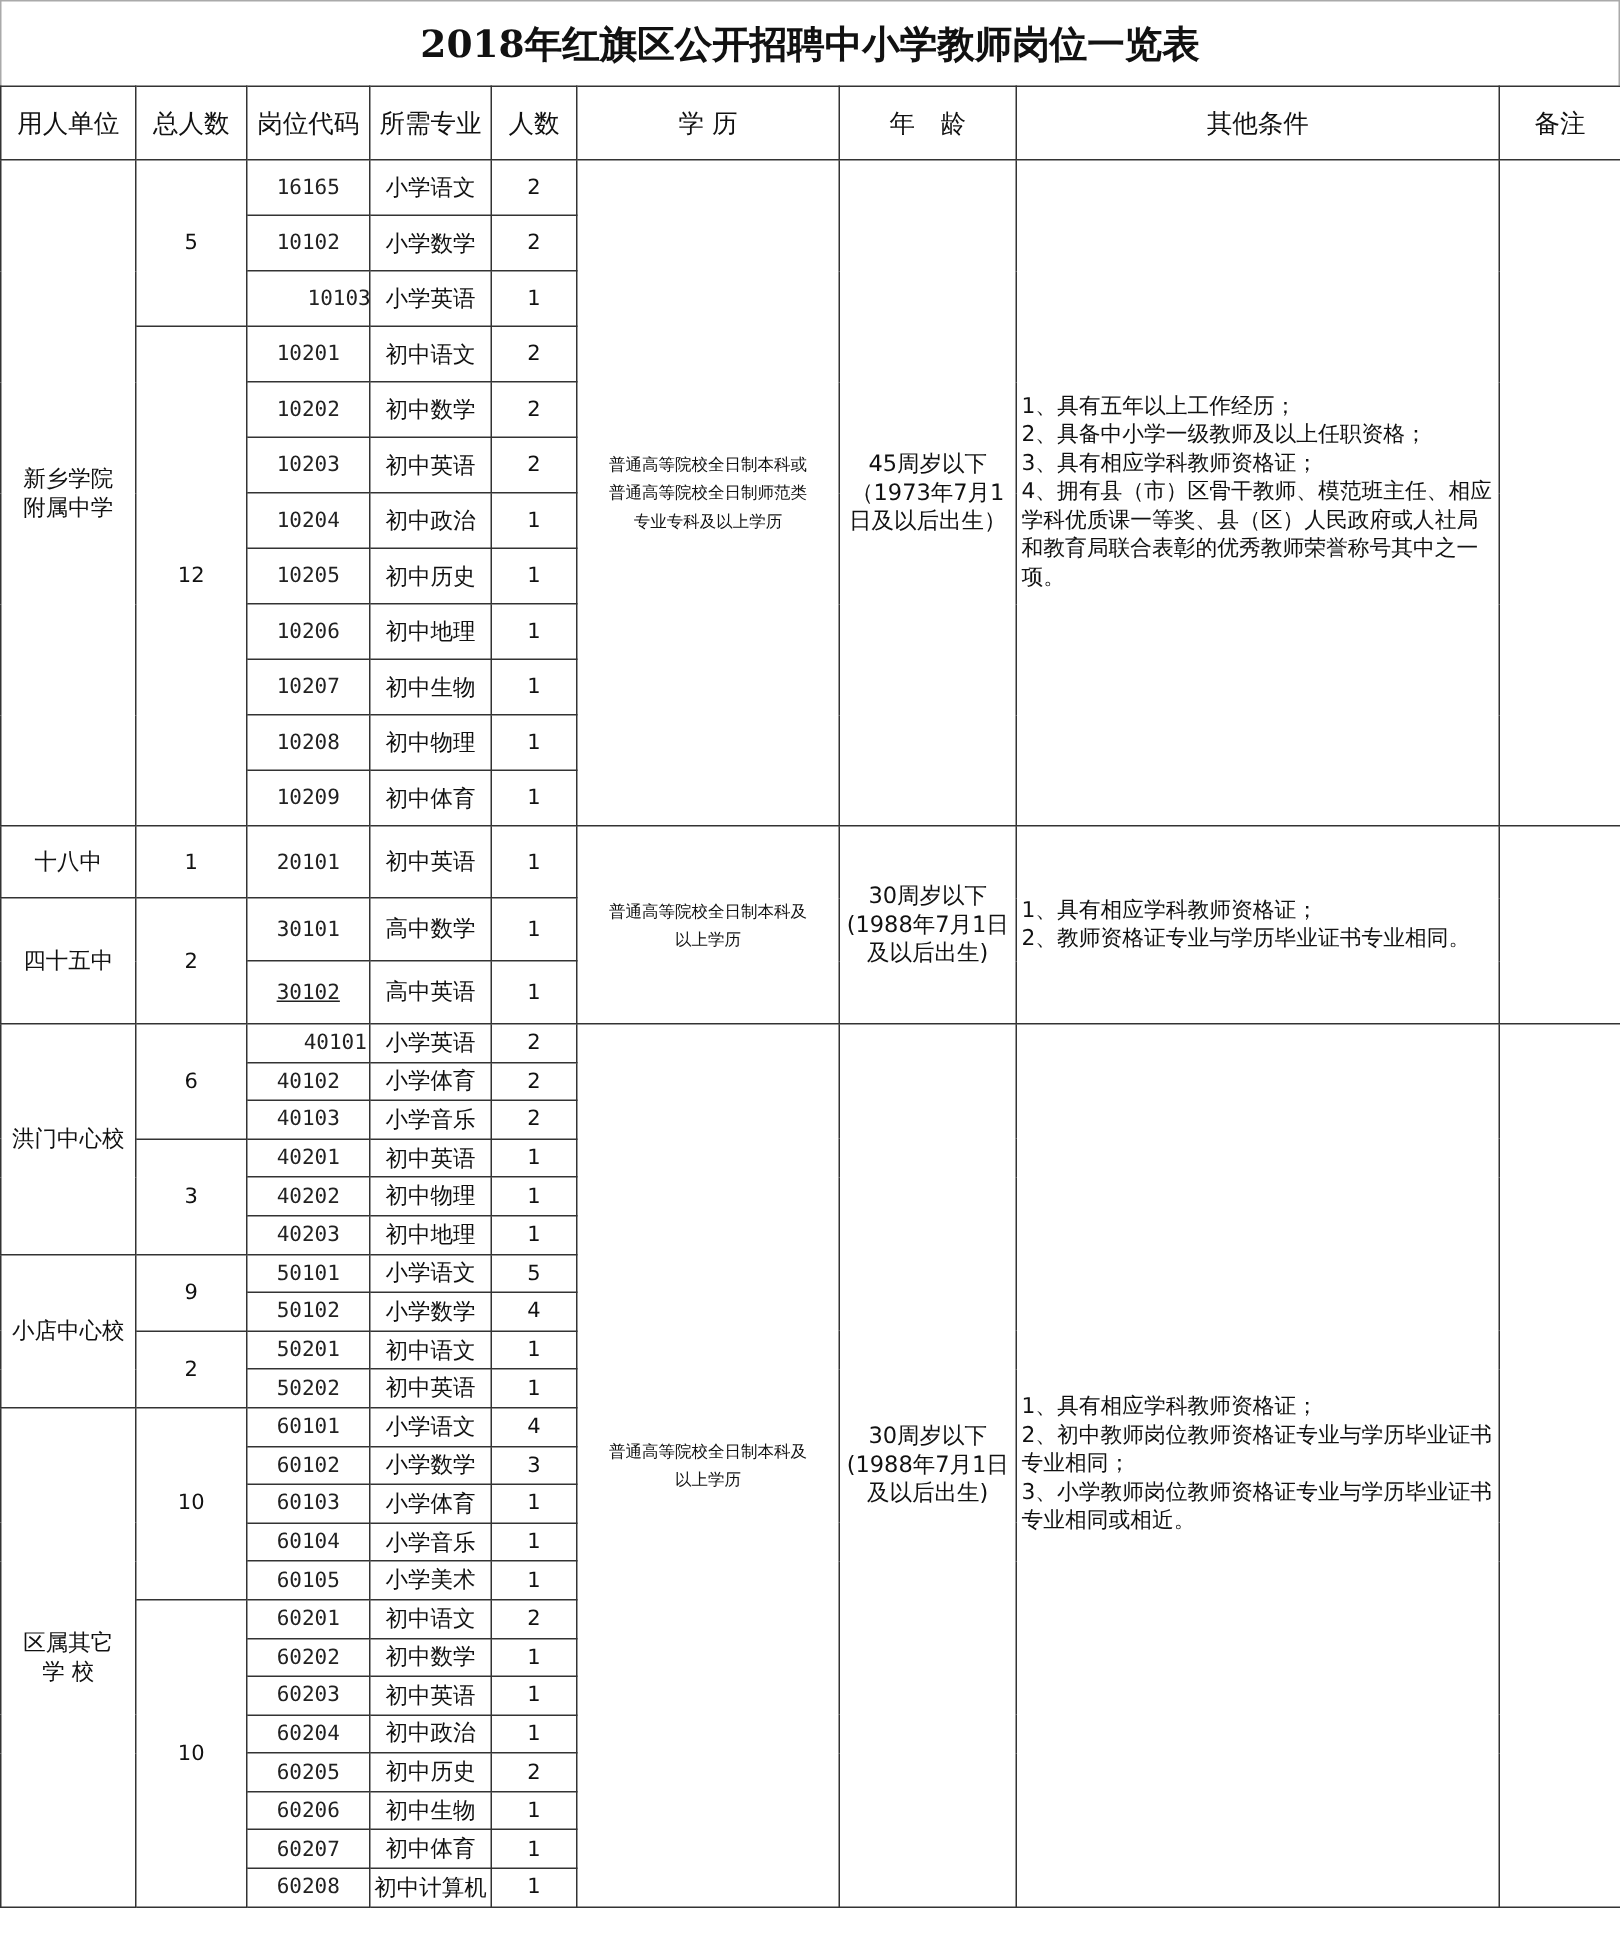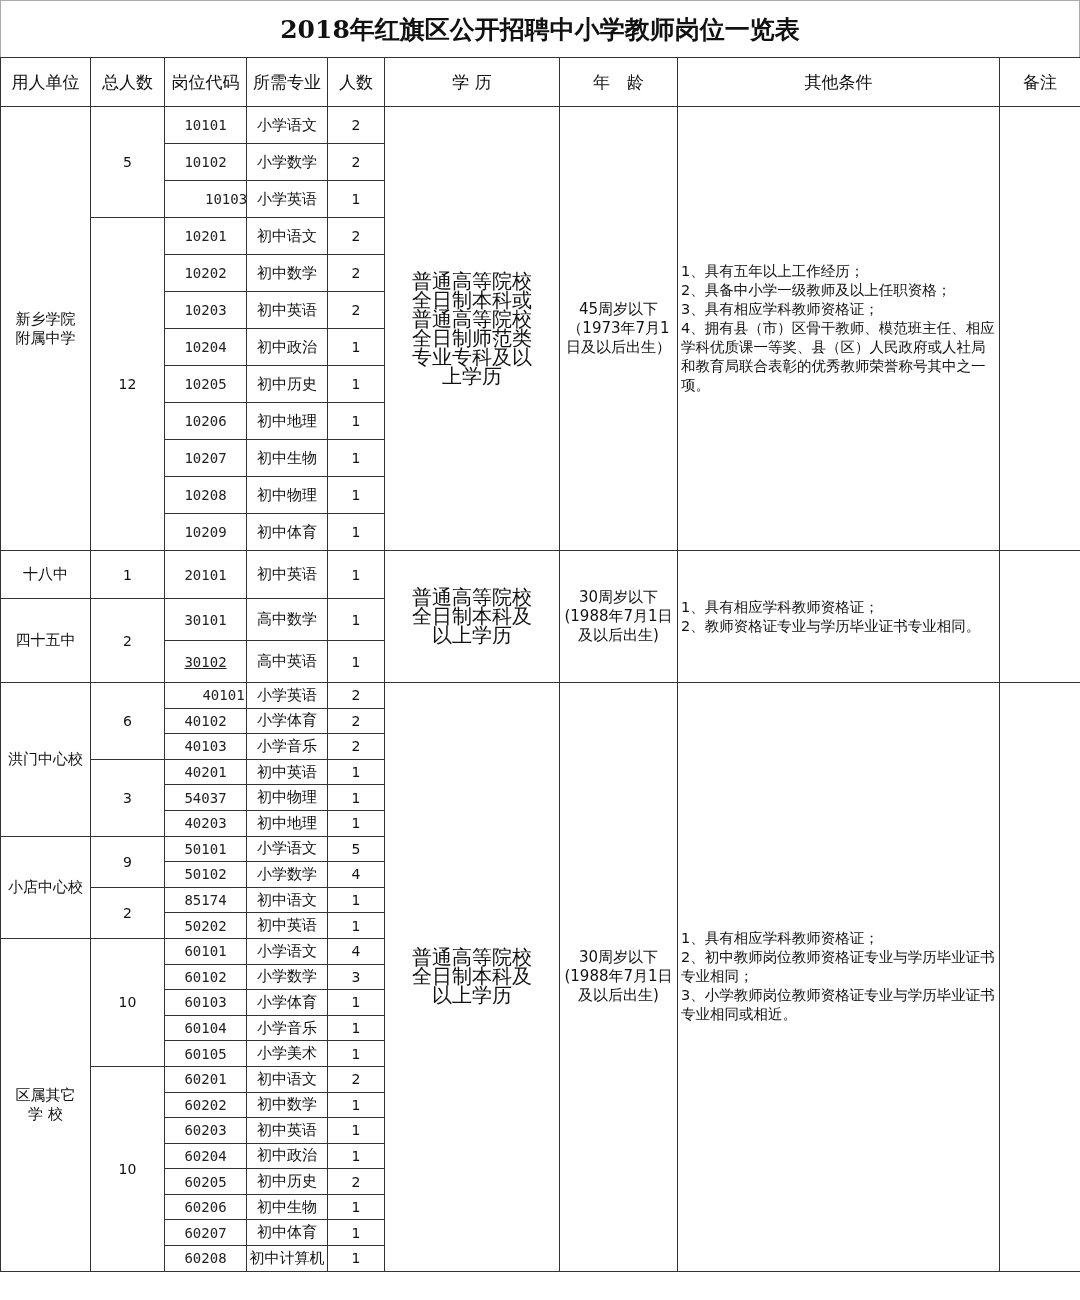--- a/index.html
+++ b/index.html
@@ -12,21 +12,21 @@
                     font-size: 25px; font-weight: bold; letter-spacing: 0px; }
     table { position: absolute; left: 0; top: 57px; border-collapse: collapse;
             table-layout: fixed; width: 1080px; }
     td, th { border: 1.5px solid #333; padding: 0; text-align: center;
              vertical-align: middle; font-size: 15px; font-weight: normal;
              overflow: hidden; }
     th { height: 48px; font-size: 17px; }
     td.code { font-family: "DejaVu Sans Mono", "Liberation Mono", monospace; font-size: 14px; color: #222; }
     td.num { font-size: 14px; }
     td.cond { text-align: left; padding: 12px 3px; line-height: 19px; font-size: 14.5px; }
-    td.edu { font-size: 20px; line-height: 19px; padding: 0 19px; }
+    td.edu { font-size: 11px; line-height: 19px; padding: 0 19px; }
     td.age { font-size: 15px; line-height: 19px; padding: 0 2px; }
     .pre { white-space: pre-line; }
   </style>
 </head>
 <body>
 
 <div class="title-bar">
   <h1>2018年红旗区公开招聘中小学教师岗位一览表</h1>
 </div>
 
@@ -53,21 +53,21 @@
       <th style="white-space:pre">年　龄</th>
       <th>其他条件</th>
       <th>备注</th>
     </tr>
   </thead>
   <tbody id="tbody">
       <tr>
         <td class="pre" rowspan="12">新乡学院
 附属中学</td>
         <td class="num" rowspan="3">5</td>
-        <td class="code" style="height: 36px;">10101</td>
+        <td class="code" style="height: 36px;">16165</td>
         <td>小学语文</td>
         <td class="num">2</td>
         <td class="edu" rowspan="12">普通高等院校全日制本科或普通高等院校全日制师范类专业专科及以上学历</td>
         <td class="age" rowspan="12">45周岁以下（1973年7月1日及以后出生）</td>
         <td class="cond pre" rowspan="12">1、具有五年以上工作经历；
 2、具备中小学一级教师及以上任职资格；
 3、具有相应学科教师资格证；
 4、拥有县（市）区骨干教师、模范班主任、相应学科优质课一等奖、县（区）人民政府或人社局和教育局联合表彰的优秀教师荣誉称号其中之一项。</td>
         <td rowspan="12"></td>
       </tr>
@@ -174,21 +174,21 @@
         <td>小学音乐</td>
         <td class="num">2</td>
       </tr>
       <tr>
         <td class="num" rowspan="3">3</td>
         <td class="code" style="height: 24.6px;">40201</td>
         <td>初中英语</td>
         <td class="num">1</td>
       </tr>
       <tr>
-        <td class="code" style="height: 24.6px;">54037</td>
+        <td class="code" style="height: 24.6px;">40202</td>
         <td>初中物理</td>
         <td class="num">1</td>
       </tr>
       <tr>
         <td class="code" style="height: 24.6px;">40203</td>
         <td>初中地理</td>
         <td class="num">1</td>
       </tr>
       <tr>
         <td class="pre" rowspan="4">小店中心校</td>
@@ -197,21 +197,21 @@
         <td>小学语文</td>
         <td class="num">5</td>
       </tr>
       <tr>
         <td class="code" style="height: 24.6px;">50102</td>
         <td>小学数学</td>
         <td class="num">4</td>
       </tr>
       <tr>
         <td class="num" rowspan="2">2</td>
-        <td class="code" style="height: 24.6px;">85174</td>
+        <td class="code" style="height: 24.6px;">50201</td>
         <td>初中语文</td>
         <td class="num">1</td>
       </tr>
       <tr>
         <td class="code" style="height: 24.6px;">50202</td>
         <td>初中英语</td>
         <td class="num">1</td>
       </tr>
       <tr>
         <td class="pre" rowspan="13">区属其它

